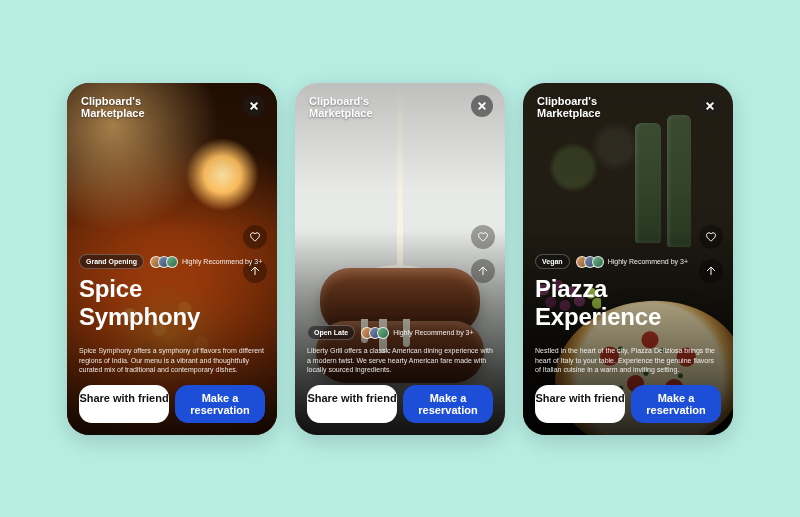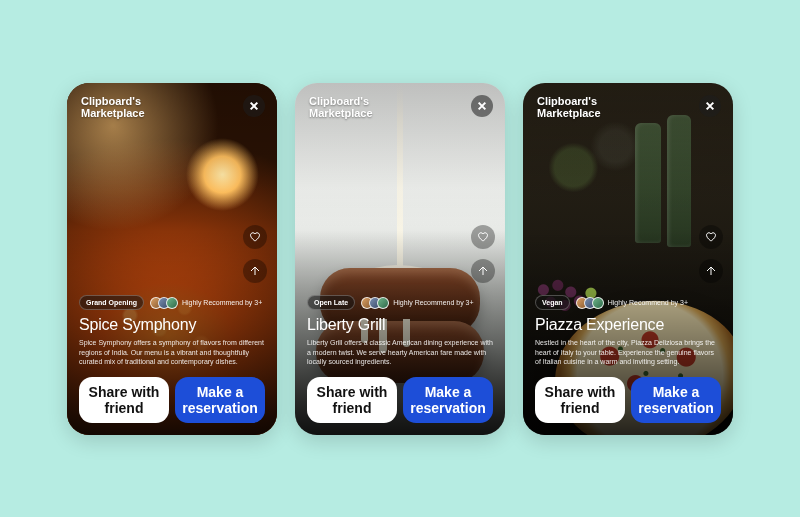--- a/index.html
+++ b/index.html
@@ -67,31 +67,31 @@
   .av {
     width: 12px; height: 12px; border-radius: 50%;
     border: 1px solid rgba(255,255,255,0.85);
     margin-left: -4px;
   }
   .av:first-child { margin-left: 0; }
   .av1 { background: linear-gradient(135deg,#d9a066,#8a5a2e); }
   .av2 { background: linear-gradient(135deg,#7a8fb0,#3a4a6a); }
   .av3 { background: linear-gradient(135deg,#6fb58a,#2f6a4a); }
   .rec-text { font-size: 7px; opacity: 0.92; }
-  .title { font-size: 16px; font-weight: 400; letter-spacing: -0.2px; margin-bottom: 4px; }
+  .title { font-size: 24px; font-weight: 700; letter-spacing: -0.2px; margin-bottom: 15px; }
   .desc {
     font-size: 7px; line-height: 1.35; opacity: 0.88;
     margin-bottom: 10px;
     display: -webkit-box; -webkit-line-clamp: 3; -webkit-box-orient: vertical;
     overflow: hidden;
   }
   .btn-row { display: flex; gap: 6px; }
   .btn {
     flex: 1;
-    font-size: 14px; font-weight: 600;
+    font-size: 11px; font-weight: 600;
     padding: 7px 0; border-radius: 13px;
     text-align: center; cursor: pointer;
     border: none;
   }
   .btn-secondary { background: #fff; color: #111; }
   .btn-primary { background: #1d4ed8; color: #fff; }
 
   
   .bg1 {
     background:
@@ -278,21 +278,20 @@
       <span class="badge">Open Late</span>
       <div class="rec">
         <div class="avatars">
           <div class="av av1"></div>
           <div class="av av2"></div>
           <div class="av av3"></div>
         </div>
         <span class="rec-text">Highly Recommend by 3+</span>
       </div>
     </div>
-    <div class="title">Liberty Grill</div>
     <div class="desc">Liberty Grill offers a classic American dining experience with a modern twist. We serve hearty American fare made with locally sourced ingredients.</div>
     <div class="btn-row">
       <div class="btn btn-secondary">Share with friend</div>
       <div class="btn btn-primary">Make a reservation</div>
     </div>
   </div>
 </div>
 
 <div class="card">
   <div class="card-bg bg3">

